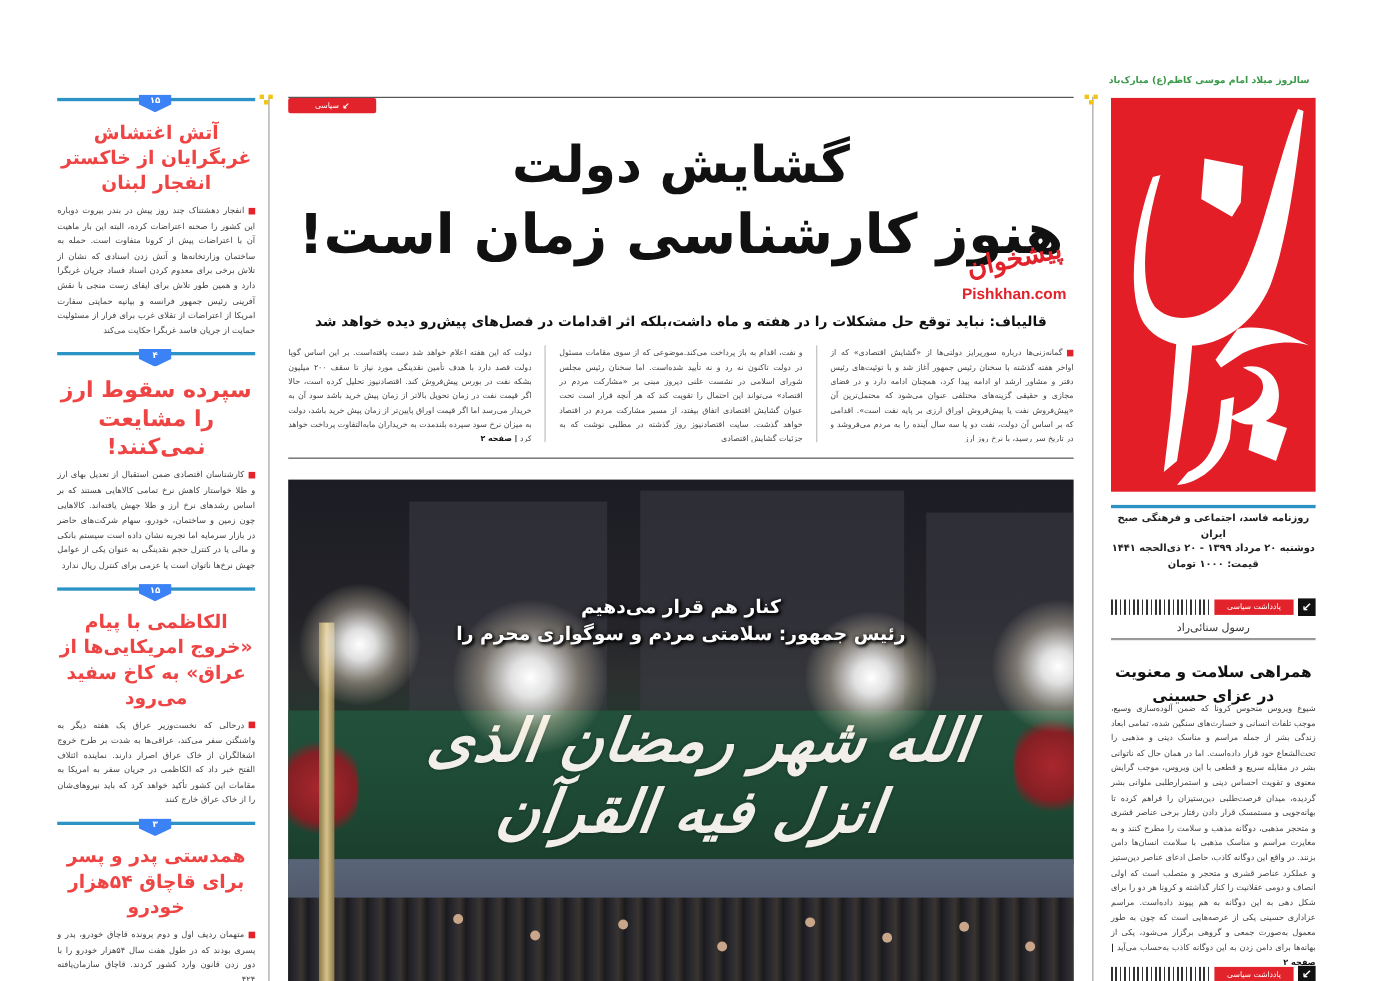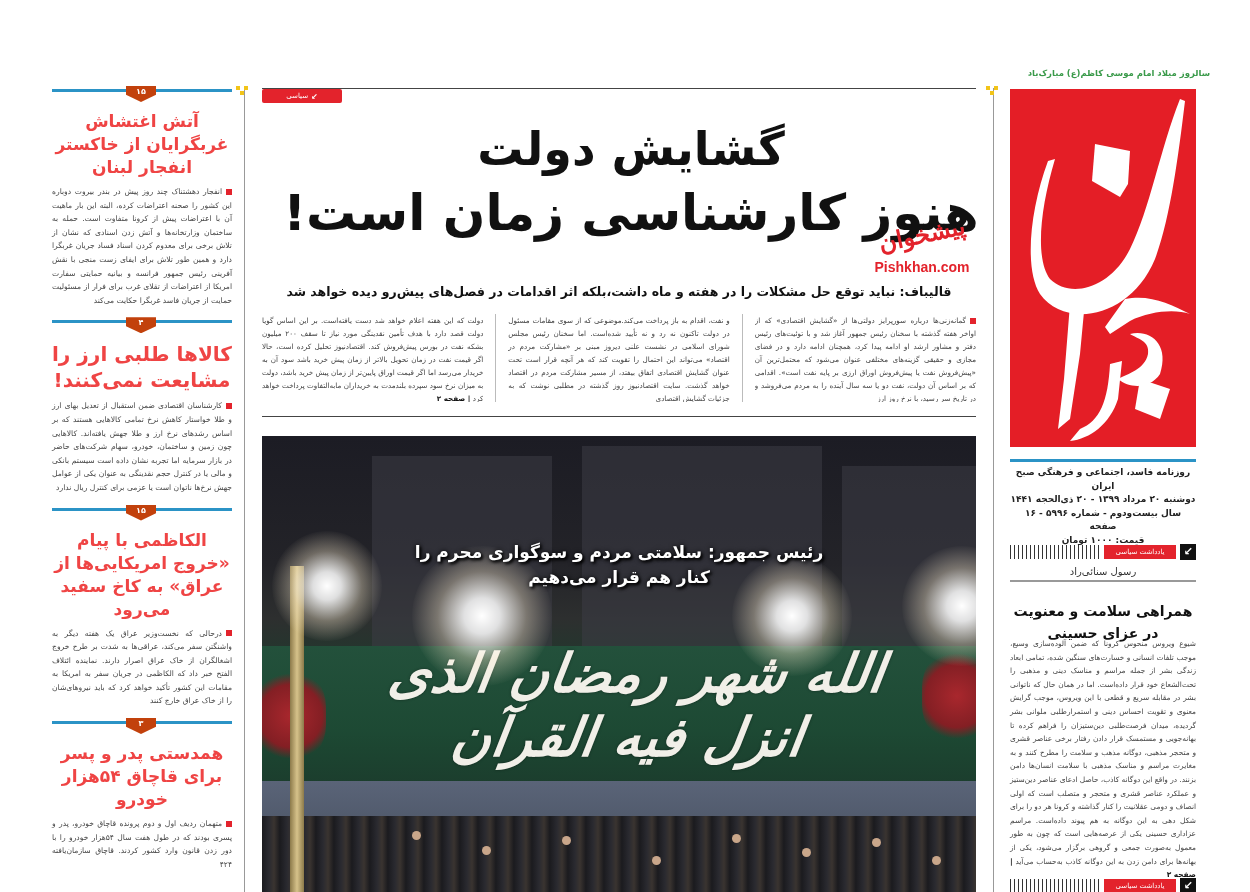--- a/index.html
+++ b/index.html
@@ -3,41 +3,41 @@
   <meta charset="utf-8">
   <style>
     * { box-sizing: border-box; margin: 0; padding: 0; }
     html, body { width: 1250px; height: 892px; overflow: hidden; background: #ffffff; }
     body { position: relative; font-family: "DejaVu Sans", sans-serif; color: #1a1a1a; }
 
     
     .leftcol { position: absolute; left: 52px; top: 86px; width: 180px; }
     .sec-sep { position: relative; height: 18px; margin-bottom: 6px; }
     .sec-sep .line { position: absolute; top: 3px; left: 0; right: 0; height: 3px; background: #2b93c6; }
-    .sec-sep .badge { position: absolute; left: 74px; top: 0; width: 30px; height: 16px; background: #c2410c;
+    .sec-sep .badge { position: absolute; left: 74px; top: 0; width: 30px; height: 16px; background: #3b82f6;
       clip-path: polygon(0 0, 100% 0, 100% 55%, 50% 100%, 0 55%);
       color: #fff; font-size: 8px; font-weight: bold; text-align: center; line-height: 11px; }
     .left-story { margin-bottom: 10px; }
     .left-title { font-family: "DejaVu Sans", sans-serif; font-weight: bold; text-align: center; color: #ef4444;
       font-size: 17px; line-height: 23px; direction: rtl; }
     .left-title.big { font-size: 20px; line-height: 26px; }
     .left-body { font-size: 7.6px; line-height: 13.6px; direction: rtl; text-align: justify; color: #444; margin-top: 6px; }
     .bullet { display: inline-block; width: 6px; height: 6px; background: #e3232c; margin-left: 4px; vertical-align: middle; }
 
     
     .vdiv { position: absolute; top: 88px; width: 1px; background: #999; }
 
     
     .triad { position: absolute; width: 14px; height: 12px; }
     .triad span { position: absolute; width: 4px; height: 4px; background: #f2c418; }
     .topline { position: absolute; left: 262px; top: 88px; width: 714px; height: 1px; background: #444; }
     .cat-tag { position: absolute; left: 262px; top: 89px; width: 80px; height: 14px; background: #e3232c;
       border-radius: 2px; color: #fff; font-size: 7px; display: flex; align-items: center; justify-content: center; gap: 3px; direction: rtl; }
     .cat-tag .arrow { font-size: 8px; font-weight: bold; }
-    .main-headline { position: absolute; left: 262px; top: 118px; width: 714px; text-align: center; direction: rtl; font-weight: bold; color: #111; margin-left: 12px; }
+    .main-headline { position: absolute; left: 262px; top: 118px; width: 714px; text-align: center; direction: rtl; font-weight: bold; color: #111; }
     .main-headline .l1 { font-size: 46px; line-height: 62px; letter-spacing: -1px; }
     .main-headline .l2 { font-size: 50px; line-height: 66px; letter-spacing: -1px; }
     .subhead { position: absolute; left: 262px; top: 284px; width: 714px; text-align: center; direction: rtl;
       font-size: 12.5px; font-weight: bold; color: #111; }
     .watermark { position: absolute; left: 872px; top: 222px; width: 100px; direction: rtl; text-align: center; color: #e3232c; pointer-events: none; }
     .watermark .fa { font-size: 24px; font-weight: bold; line-height: 26px; transform: rotate(-12deg); display: block; font-family: "DejaVu Serif", serif; }
     .watermark .en { font-size: 14px; font-weight: bold; line-height: 18px; display: block; margin-top: 10px; font-family: "Liberation Sans", sans-serif; }
     .lead-cols { position: absolute; left: 262px; top: 314px; width: 714px; height: 88px; display: flex; flex-direction: row-reverse; gap: 12px; }
     .lead-cols .col { flex: 1; direction: rtl; font-size: 7.2px; line-height: 13px; color: #444; text-align: justify; overflow: hidden; }
     .lead-cols .vline { width: 1px; background: #bbb; flex: 0 0 1px; }
@@ -60,21 +60,21 @@
       background: radial-gradient(circle, #b8232c 0%, #8f1a22 55%, rgba(0,0,0,0) 75%); opacity: 0.9; }
     .photo .wall { position: absolute; left: 0; top: 345px; width: 714px; height: 60px;
       background: linear-gradient(180deg, #5a6478 0%, #4c5566 100%); }
     .photo .crowd { position: absolute; left: 0; top: 380px; width: 714px; height: 76px;
       background: repeating-linear-gradient(90deg, #1b1b1f 0px, #2a2a30 7px, #3a3430 12px, #1a1a1e 18px); }
     .photo .head { position: absolute; width: 9px; height: 9px; border-radius: 50%; background: #c9a68a; }
     .photo-title { position: absolute; left: 0; top: 50px; width: 714px; text-align: center; direction: rtl;
       color: #fff; font-weight: bold; font-size: 30px; text-shadow: 2px 2px 3px #000, 0 0 6px #000; }
     .photo-sub { position: absolute; left: 0; top: 104px; width: 714px; text-align: center; direction: rtl;
       color: #fff; font-weight: bold; font-size: 17px; line-height: 25px; text-shadow: 2px 2px 3px #000, 0 0 5px #000; }
-    .occasion { position: absolute; left: 1008px; top: 68px; width: 202px; text-align: right; direction: rtl;
+    .occasion { position: absolute; left: 1008px; top: 68px; width: 202px; text-align: left; direction: rtl;
       color: #3a9a4a; font-size: 8.5px; font-weight: bold; }
     .logo { position: absolute; left: 1010px; top: 89px; width: 186px; height: 358px; background: #e41e26; overflow: hidden; }
     .logo-rule { position: absolute; left: 1010px; top: 459px; width: 186px; height: 3px; background: #2b93c6; }
     .masthead-info { position: absolute; left: 1010px; top: 466px; width: 186px; text-align: center; direction: rtl;
       font-size: 9px; line-height: 13.5px; font-weight: bold; color: #222; }
     .ribbon { position: absolute; left: 1010px; width: 186px; height: 16px; display: flex; flex-direction: row-reverse; align-items: center; gap: 4px; }
     .ribbon .sq { width: 16px; height: 16px; background: #111; color: #fff; font-size: 11px; line-height: 16px; text-align: center; font-weight: bold; }
     .ribbon .lbl { width: 72px; height: 14px; background: #e3232c; color: #fff; font-size: 7px; line-height: 14px; text-align: center; direction: rtl; }
     .ribbon .stripes { flex: 1; height: 14px; background: repeating-linear-gradient(90deg, #333 0 1.5px, #fff 1.5px 4px); }
     .author { position: absolute; left: 1010px; top: 566px; width: 186px; text-align: center; direction: rtl; font-size: 10px; color: #333; }
@@ -93,21 +93,21 @@
     </div>
     <div class="left-title">آتش اغتشاش غربگرایان از خاکستر انفجار لبنان</div>
     <div class="left-body"><span class="bullet"></span><span>انفجار دهشتناک چند روز پیش در بندر بیروت دوباره این کشور را صحنه اعتراضات کرده، البته این بار ماهیت آن با اعتراضات پیش از کرونا متفاوت است. حمله به ساختمان وزارتخانه‌ها و آتش زدن اسنادی که نشان از تلاش برخی برای معدوم کردن اسناد فساد جریان غربگرا دارد و همین طور تلاش برای ایفای زست منجی با نقش آفرینی رئیس جمهور فرانسه و بیانیه حمایتی سفارت امریکا از اعتراضات از تقلای غرب برای فرار از مسئولیت حمایت از جریان فاسد غربگرا حکایت می‌کند</span></div>
   </div>
 
   <div class="left-story">
     <div class="sec-sep">
       <div class="line"></div>
       <div class="badge">۴</div>
     </div>
-    <div class="left-title big">کالاها طلبی ارز را مشایعت نمی‌کنند!</div>
+    <div class="left-title big">سپرده سقوط ارز را مشایعت نمی‌کنند!</div>
     <div class="left-body"><span class="bullet"></span><span>کارشناسان اقتصادی ضمن استقبال از تعدیل بهای ارز و طلا خواستار کاهش نرخ تمامی کالاهایی هستند که بر اساس رشدهای نرخ ارز و طلا جهش یافته‌اند. کالاهایی چون زمین و ساختمان، خودرو، سهام شرکت‌های حاضر در بازار سرمایه اما تجربه نشان داده است سیستم بانکی و مالی یا در کنترل حجم نقدینگی به عنوان یکی از عوامل جهش نرخ‌ها ناتوان است یا عزمی برای کنترل ریال ندارد</span></div>
   </div>
 
   <div class="left-story">
     <div class="sec-sep">
       <div class="line"></div>
       <div class="badge">۱۵</div>
     </div>
     <div class="left-title">الکاظمی با پیام «خروج امریکایی‌ها از عراق» به کاخ سفید می‌رود</div>
     <div class="left-body"><span class="bullet"></span><span>درحالی که نخست‌وزیر عراق یک هفته دیگر به واشنگتن سفر می‌کند، عراقی‌ها به شدت بر طرح خروج اشغالگران از خاک عراق اصرار دارند. نماینده ائتلاف الفتح خبر داد که الکاظمی در جریان سفر به امریکا به مقامات این کشور تأکید خواهد کرد که باید نیروهای‌شان را از خاک عراق خارج کنند</span></div>
@@ -181,22 +181,22 @@
   <div class="head" style="left:470px; top:398px;"></div>
   <div class="head" style="left:540px; top:412px;"></div>
   <div class="head" style="left:610px; top:402px;"></div>
   <div class="head" style="left:670px; top:420px;"></div>
   <div class="pole"></div>
   <div class="glow" style="left:10px; top:95px; width:110px; height:110px;"></div>
   <div class="glow" style="left:150px; top:110px; width:140px; height:140px;"></div>
   <div class="glow" style="left:470px; top:120px; width:120px; height:120px;"></div>
   <div class="glow" style="left:640px; top:110px; width:120px; height:120px;"></div>
   <div class="photo-sub">
+    <div>کنار هم قرار می‌دهیم</div>
     <div>رئیس جمهور: سلامتی مردم و سوگواری محرم را</div>
-    <div>کنار هم قرار می‌دهیم</div>
   </div>
 </div>
 
 <div class="occasion">سالروز میلاد امام موسی کاظم(ع) مبارک‌باد</div>
 
 <div class="logo">
   <svg width="186" height="358" viewBox="0 0 186 358">
     <path d="M170 10 C150 60 140 120 120 160 C100 200 60 210 40 190 C25 170 30 120 45 70 L38 72 C20 120 14 180 30 205 C55 240 120 230 145 170 C160 130 168 70 175 12 Z" fill="#ffffff"></path>
     <path d="M85 55 L120 62 L118 95 L110 108 L82 92 Z" fill="#ffffff"></path>
     <path d="M60 215 L75 212 L70 265 L60 330 L48 340 L54 290 Z" fill="#ffffff"></path>
@@ -204,21 +204,20 @@
     <path d="M120 245 C140 240 160 255 150 285 C140 300 120 300 108 290 C118 285 135 280 138 265 C140 252 128 250 120 245 Z" fill="#ffffff"></path>
     <path d="M100 275 L112 272 L108 310 C100 335 80 350 60 352 L70 340 C90 332 98 312 100 275 Z" fill="#ffffff"></path>
     <path d="M130 290 L160 300 L150 330 L125 320 Z" fill="#ffffff"></path>
   </svg>
 </div>
 <div class="logo-rule"></div>
 
 <div class="masthead-info">
   <div>روزنامه فاسد، اجتماعی و فرهنگی صبح ایران</div>
   <div>دوشنبه ۲۰ مرداد ۱۳۹۹ - ۲۰ ذی‌الحجه ۱۴۴۱</div>
-  <div>سال بیست‌ودوم - شماره ۵۹۹۶ - ۱۶ صفحه</div>
   <div>قیمت: ۱۰۰۰ تومان</div>
 </div>
 
 <div class="ribbon" style="top:544px;">
   <div class="sq">↙</div>
   <div class="lbl">یادداشت سیاسی</div>
   <div class="stripes"></div>
 </div>
 
 <div class="author">رسول سنائی‌راد</div>

